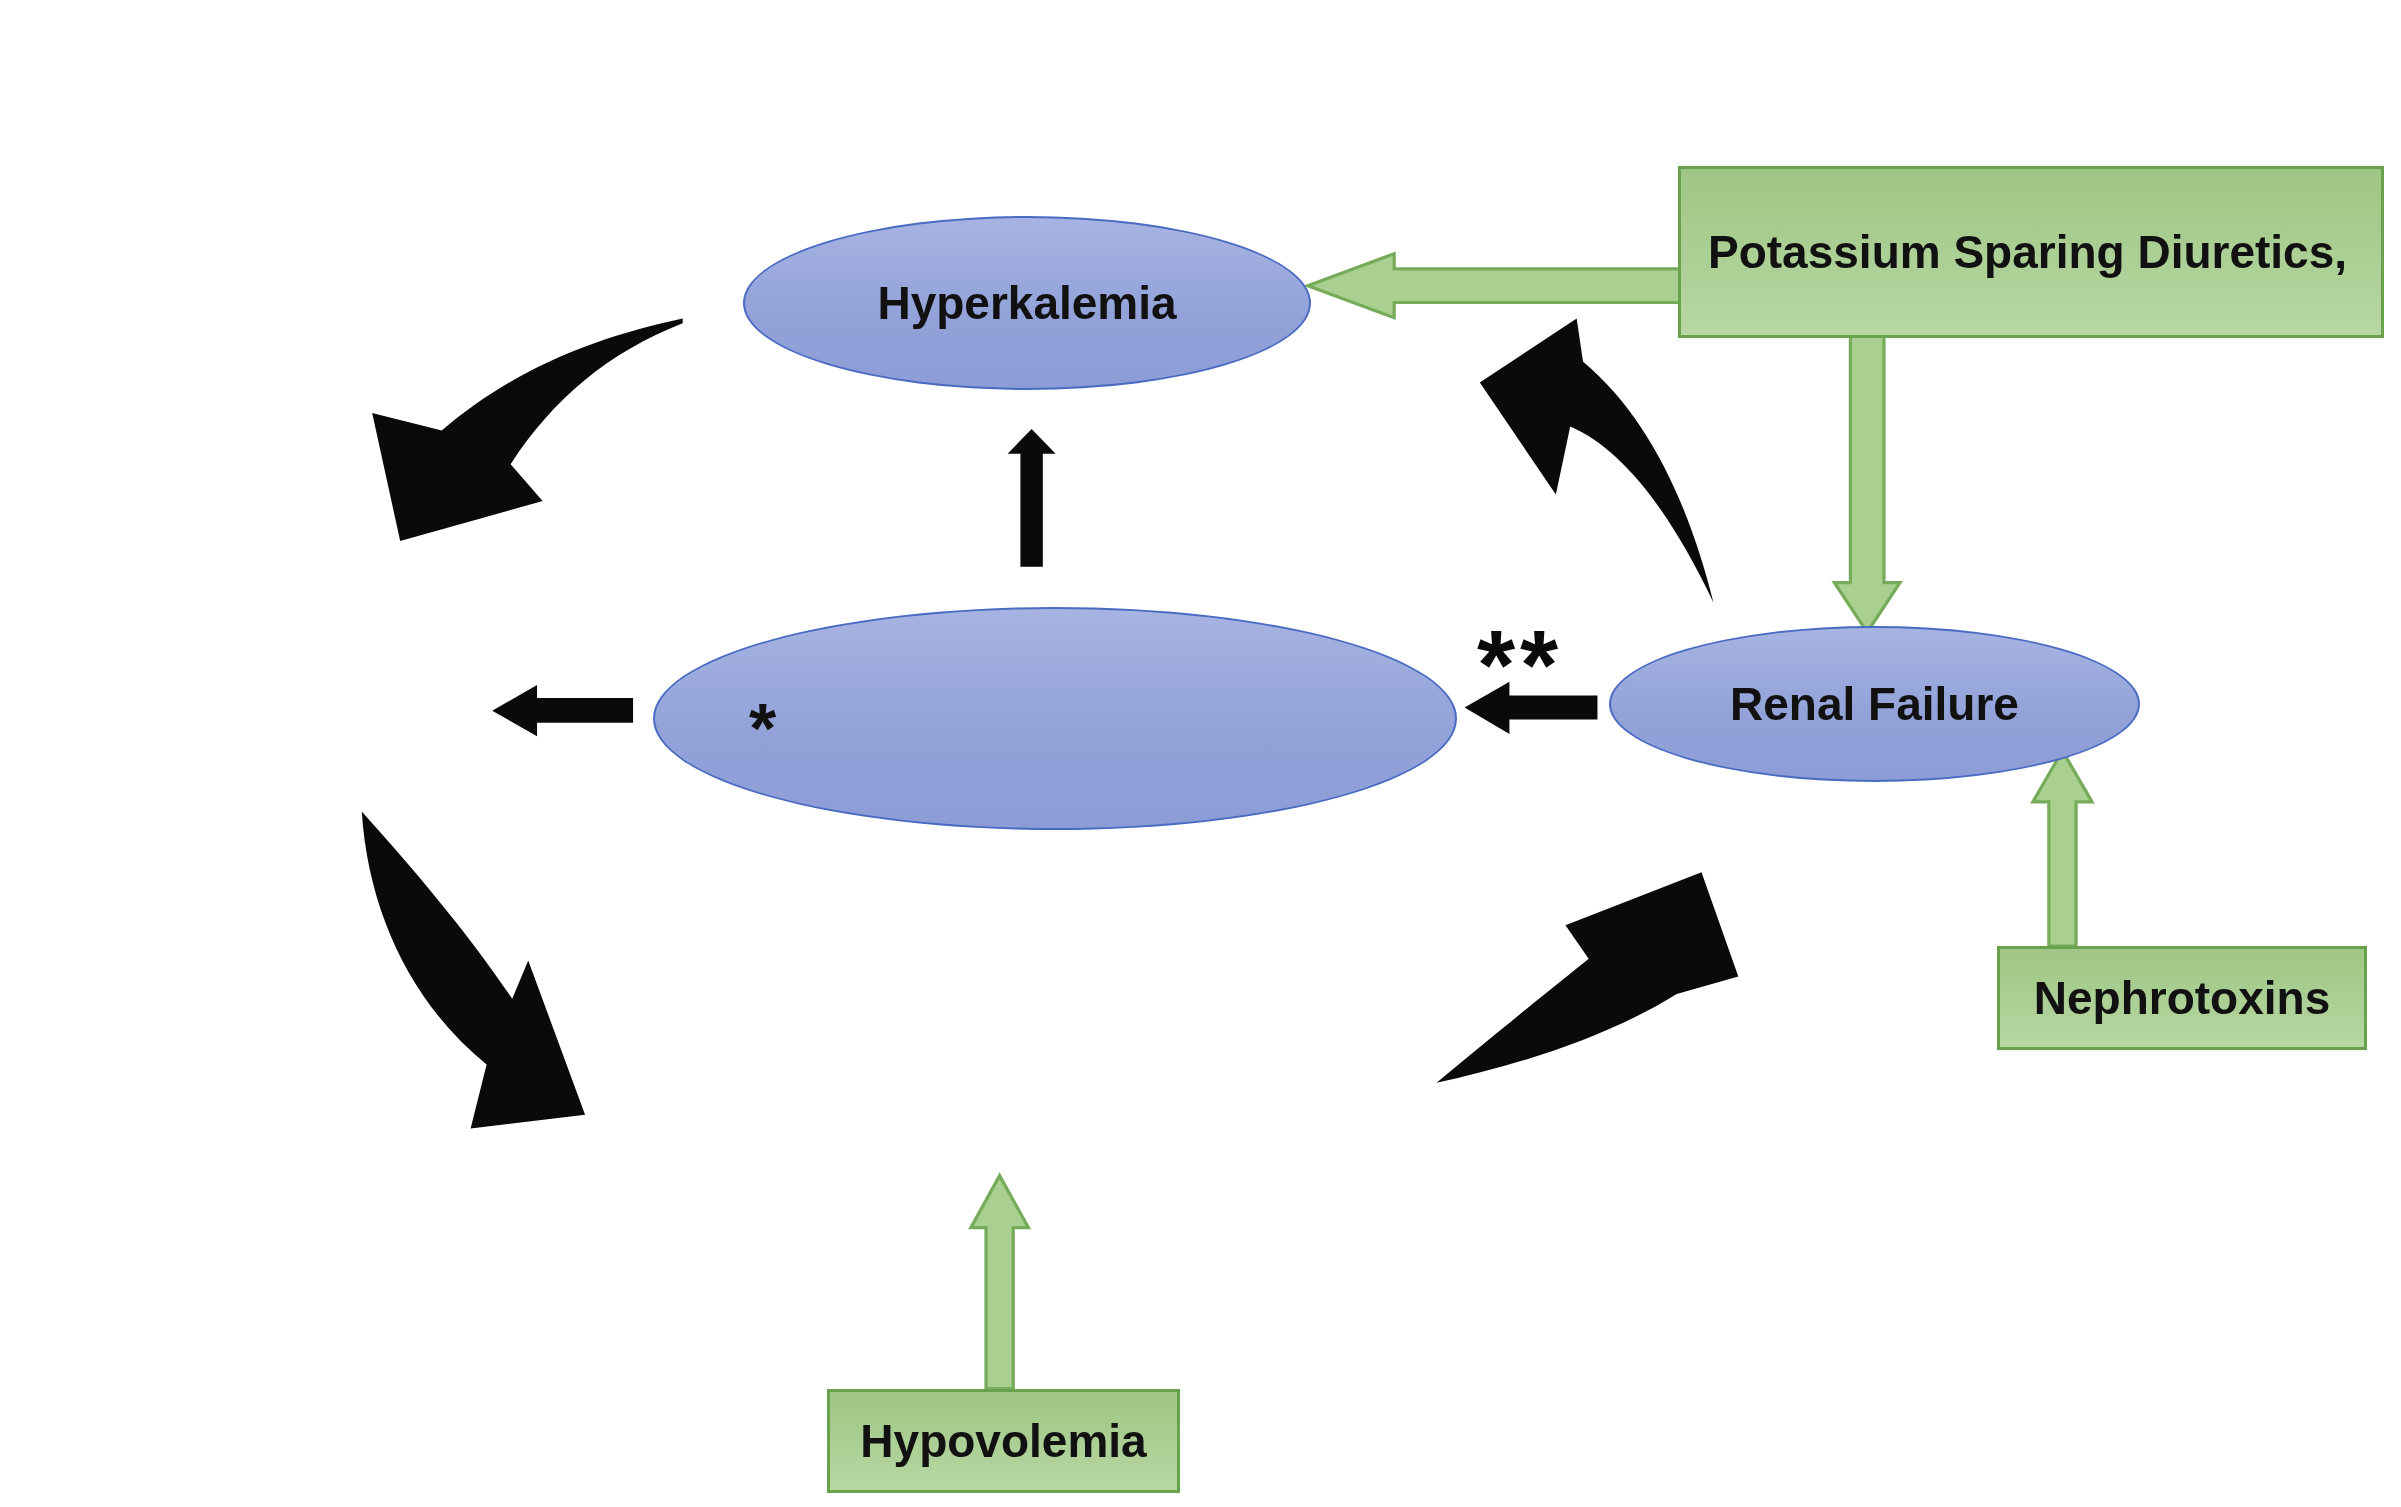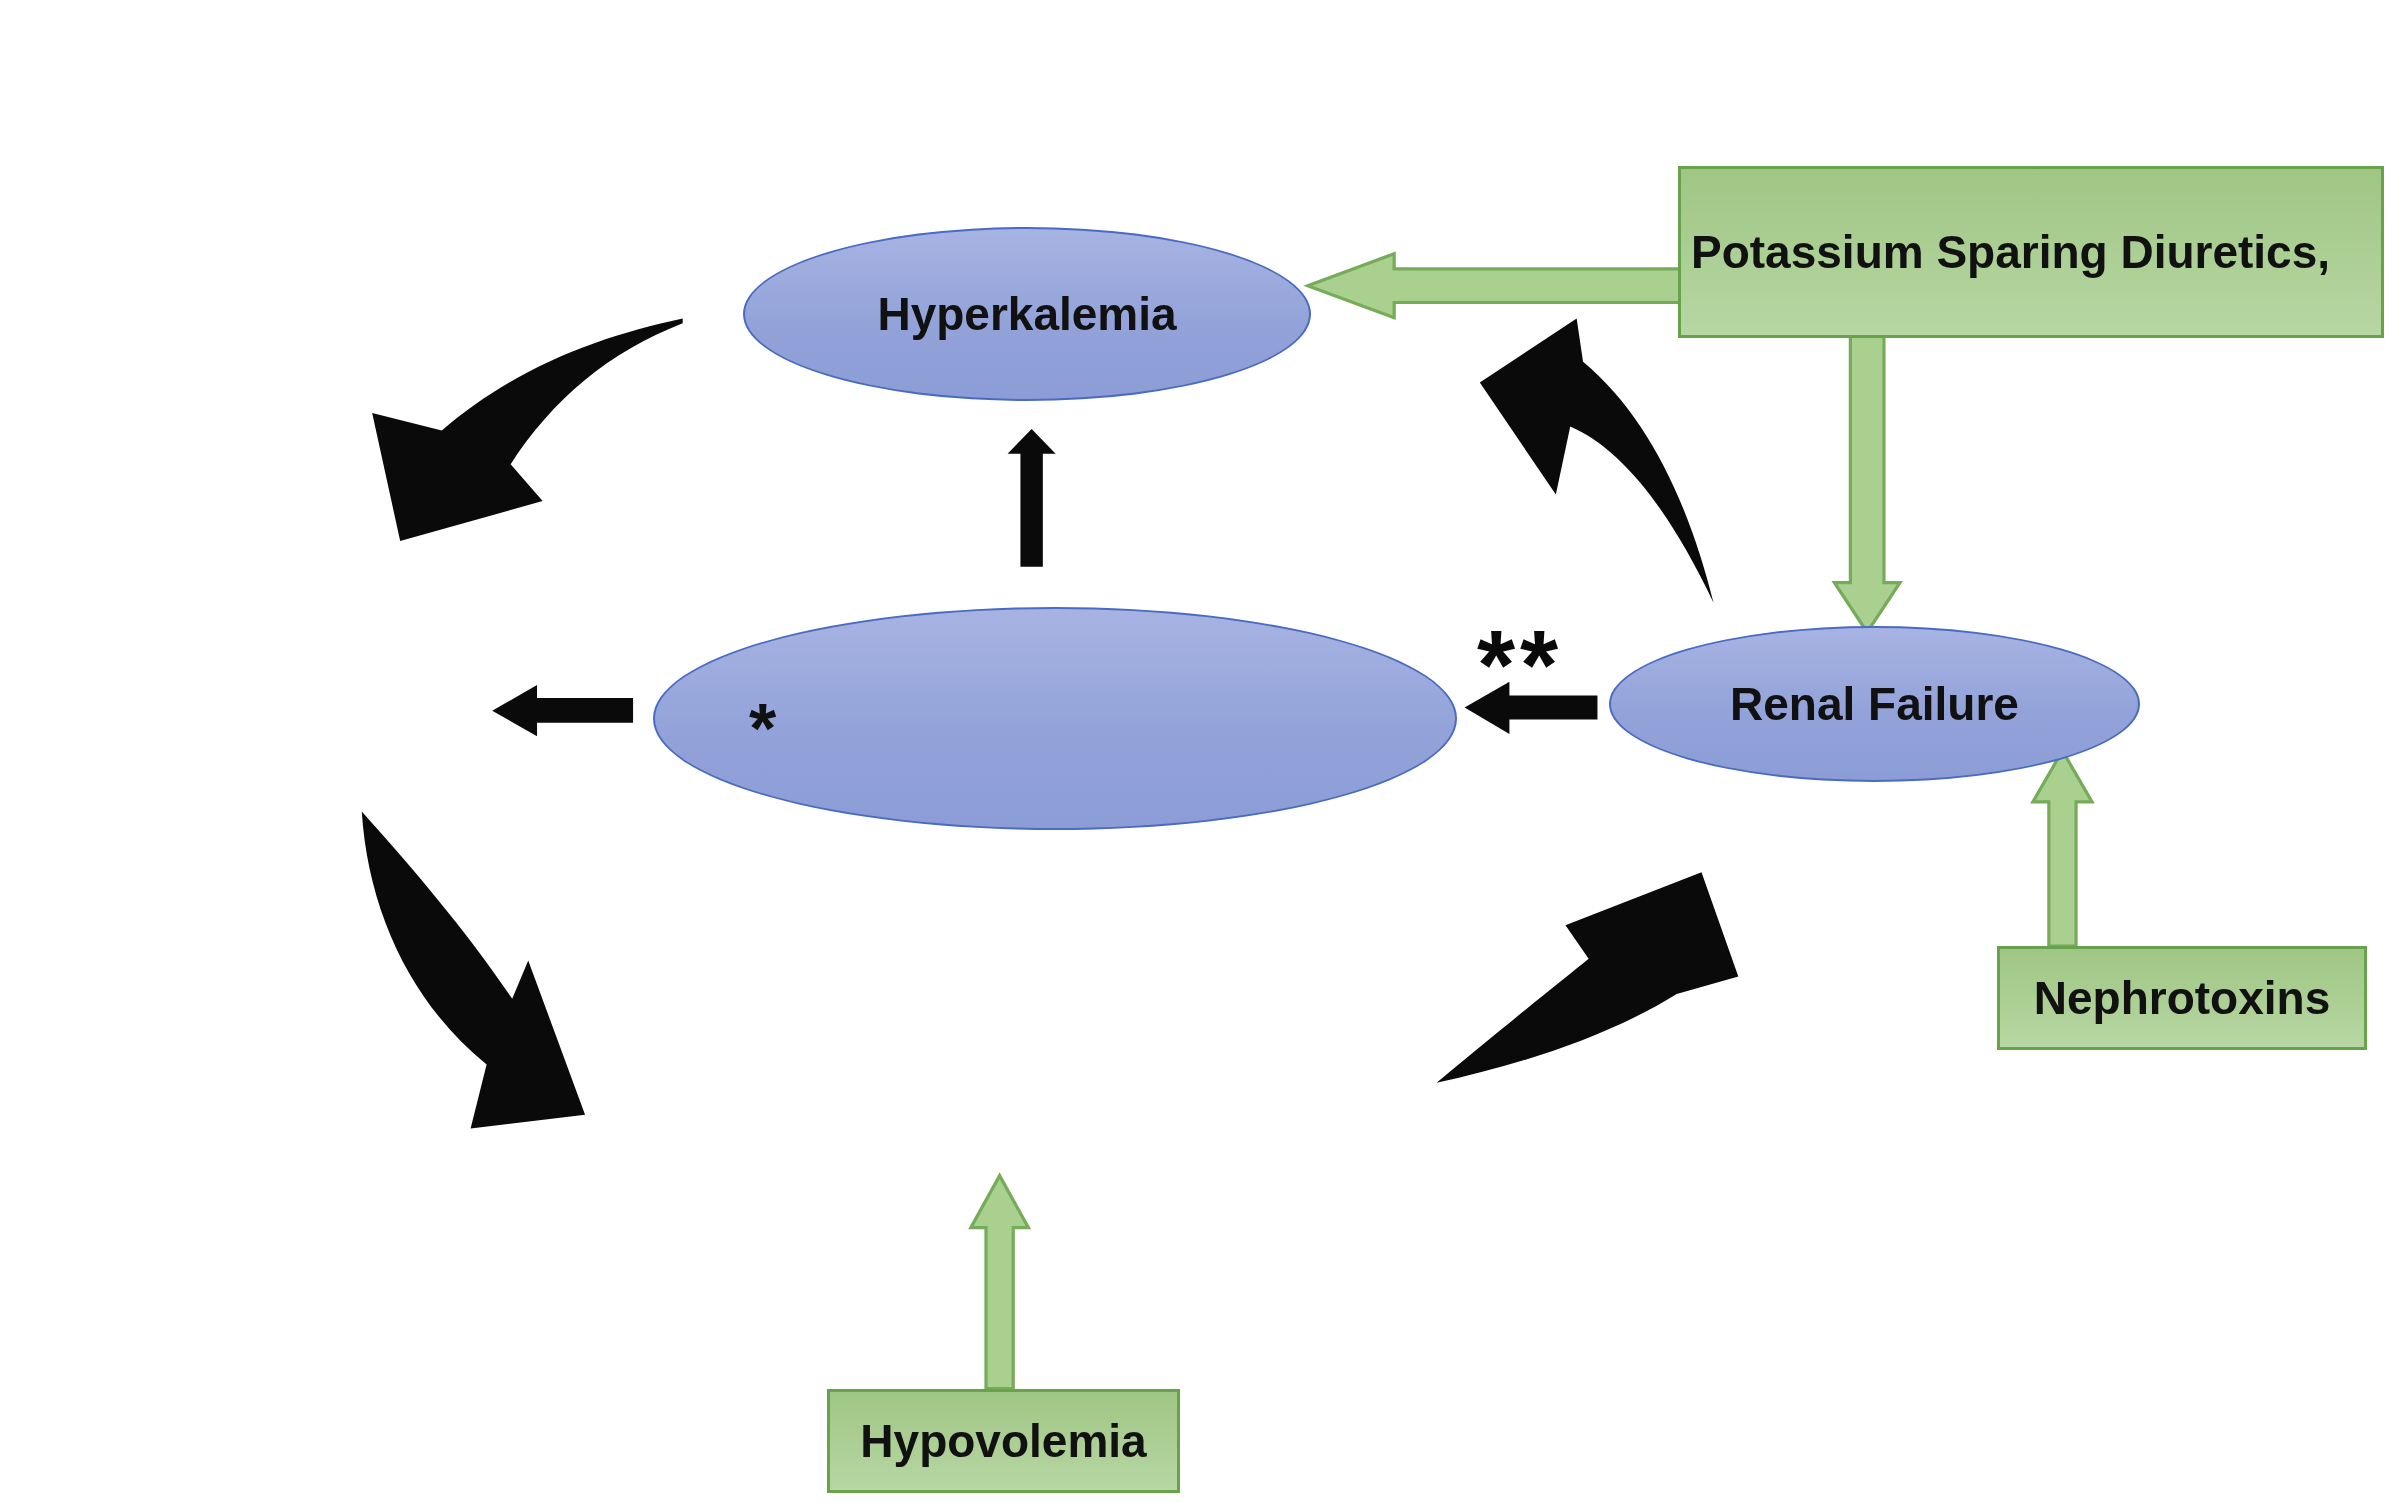--- a/index.html
+++ b/index.html
@@ -20,30 +20,30 @@
     background:linear-gradient(180deg,var(--node-fill-top) 0%,var(--node-fill-mid) 55%,var(--node-fill-bottom) 100%);
     display:flex;align-items:center;justify-content:center;
     color:#111;font-size:46px;font-weight:600;text-align:center;
   }
   .cause-box{
     position:absolute;border:3.2px solid var(--cause-border);
     background:linear-gradient(180deg,var(--cause-fill-top) 0%,var(--cause-fill-bottom) 100%);
     display:flex;align-items:center;justify-content:center;
     color:#111;font-size:46px;font-weight:600;
   }
-  .node-hyperkalemia{left:743px;top:227px;width:564px;height:170px;}
+  .node-hyperkalemia{left:743px;top:216px;width:564px;height:170px;}
   .node-bradycardia{left:34px;top:629px;width:461px;height:150px;}
   .node-av{left:653px;top:607px;width:800px;height:219px;justify-content:flex-start;}
   .node-renal-failure{left:1609px;top:626px;width:527px;height:152px;justify-content:center;}
   .node-poor-renal-perfusion{left:645px;top:993px;width:746px;height:183px;}
   .av-inner{display:flex;align-items:flex-start;margin-left:94px;text-align:left;}
   .av-asterisk{font-size:70px;font-weight:700;line-height:46px;margin:21px 16px 0 0;}
   .av-lines{display:flex;flex-direction:column;line-height:72px;}
   .box-potassium{left:1678px;top:166px;width:700px;height:166px;justify-content:flex-start;}
-  .box-potassium .lines{display:flex;flex-direction:column;line-height:69px;padding-left:10px;text-align:left;}
+  .box-potassium .lines{display:flex;flex-direction:column;line-height:69px;padding-left:27px;text-align:left;}
   .box-nephrotoxins{left:1997px;top:946px;width:364px;height:98px;}
   .box-hypovolemia{left:827px;top:1389px;width:347px;height:98px;}
   .double-asterisk{
     position:absolute;left:1477px;top:616px;color:var(--ink);
     font-size:98px;font-weight:700;letter-spacing:4.8px;line-height:1;
   }
 </style>
 </head>
 <body>
 

